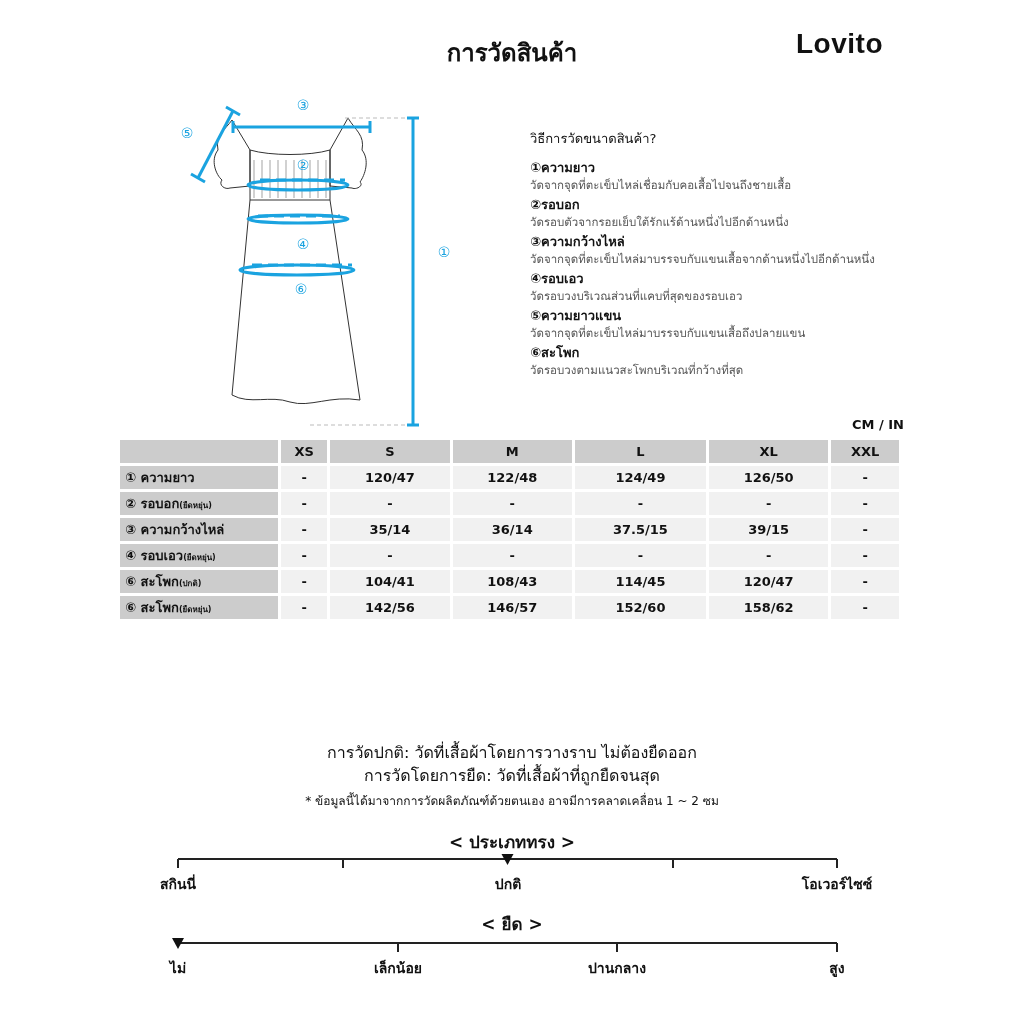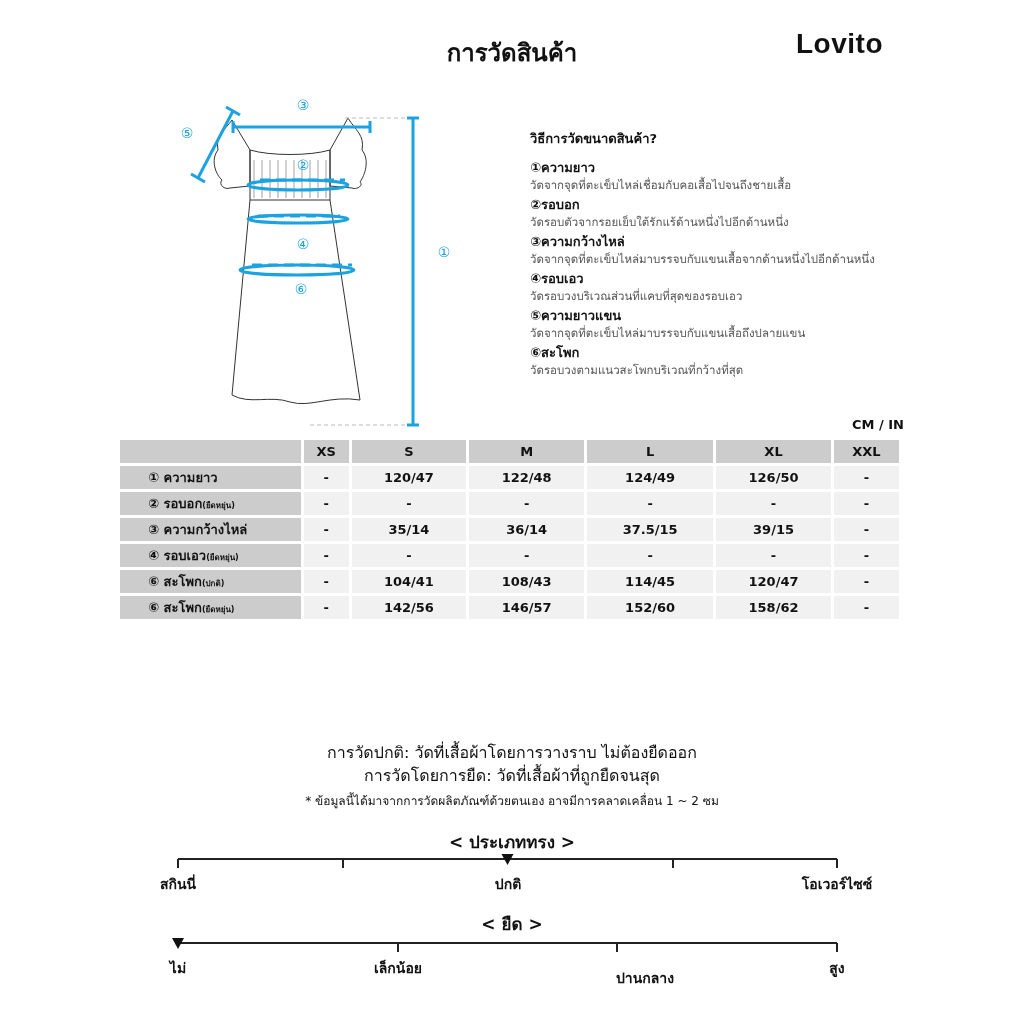--- a/index.html
+++ b/index.html
@@ -2,30 +2,30 @@
 <html><head>
 <meta charset="utf-8">
 <style>
   html, body { margin: 0; padding: 0; background: #ffffff; }
   body { width: 1024px; height: 1024px; position: relative; overflow: hidden;
          font-family: "DejaVu Sans", sans-serif; color: #111; }
   .abs { position: absolute; }
   .title { left: 0; width: 1024px; top: 33px; text-align: center; font-size: 24px; font-weight: bold; }
   .brand { left: 796px; top: 28px; font-size: 28px; font-weight: bold; font-family: "Liberation Sans", sans-serif; letter-spacing: 0.5px; }
   .how { left: 530px; top: 128px; width: 390px; }
-  .how-title { font-size: 13px; font-weight: bold; margin-bottom: 10px; }
+  .how-title { font-size: 13px; font-weight: normal; margin-bottom: 10px; }
   .how-item { margin-bottom: 2px; }
   .how-head { font-size: 13px; font-weight: bold; line-height: 18px; }
   .how-desc { font-size: 11.5px; color: #555; line-height: 17px; }
   .unit { right: 120px; top: 417px; font-size: 13px; font-weight: bold; }
   table.sz { position: absolute; left: 120px; top: 437px; width: 785px; border-collapse: separate; border-spacing: 3px 3px; margin-left: -3px; }
   table.sz th, table.sz td { height: 23px; padding: 0; font-size: 13px; font-weight: bold; text-align: center; }
   table.sz th { background: #cccccc; }
   table.sz td { background: #f1f1f1; }
-  table.sz td.label { background: #cccccc; text-align: left; padding-left: 28px; width: 153px; font-size: 13px; }
+  table.sz td.label { background: #cccccc; text-align: left; padding-left: 5px; width: 153px; font-size: 13px; }
   table.sz th.corner { background: #cccccc; }
   .lbl-sub { font-size: 8px; font-weight: bold; }
   .notes { left: 0; width: 1024px; text-align: center; }
   .note1 { top: 740px; font-size: 16px; }
   .note2 { top: 763px; font-size: 16px; }
   .note3 { top: 791px; font-size: 12px; }
   .scale-title { left: 0; width: 1024px; text-align: center; font-size: 17px; font-weight: bold; }
   .scale-label { font-size: 14px; font-weight: bold; transform: translateX(-50%); white-space: nowrap; }
 </style>
 </head>
@@ -200,14 +200,14 @@
 <div class="abs scale-title" style="top:910px;">&lt; ยืด &gt;</div>
 <svg class="abs" style="left:170px;top:936px;" width="680" height="20">
   <line x1="8" y1="7" x2="667" y2="7" stroke="#222" stroke-width="2"></line>
   <line x1="228" y1="7" x2="228" y2="16" stroke="#222" stroke-width="2"></line>
   <line x1="447" y1="7" x2="447" y2="16" stroke="#222" stroke-width="2"></line>
   <line x1="667" y1="7" x2="667" y2="16" stroke="#222" stroke-width="2"></line>
   <polygon id="stretch-marker" points="0,0 12,0 6,11" fill="#111" transform="translate(2,2)"></polygon>
 </svg>
 <div class="abs scale-label" style="left:178px;top:957px;">ไม่</div>
 <div class="abs scale-label" style="left:398px;top:957px;">เล็กน้อย</div>
-<div class="abs scale-label" style="left:645px;top:957px;margin-top:10px;">ปานกลาง</div>
+<div class="abs scale-label" style="left:617px;top:957px;">ปานกลาง</div>
 <div class="abs scale-label" style="left:837px;top:957px;">สูง</div>
 
 </body></html>

